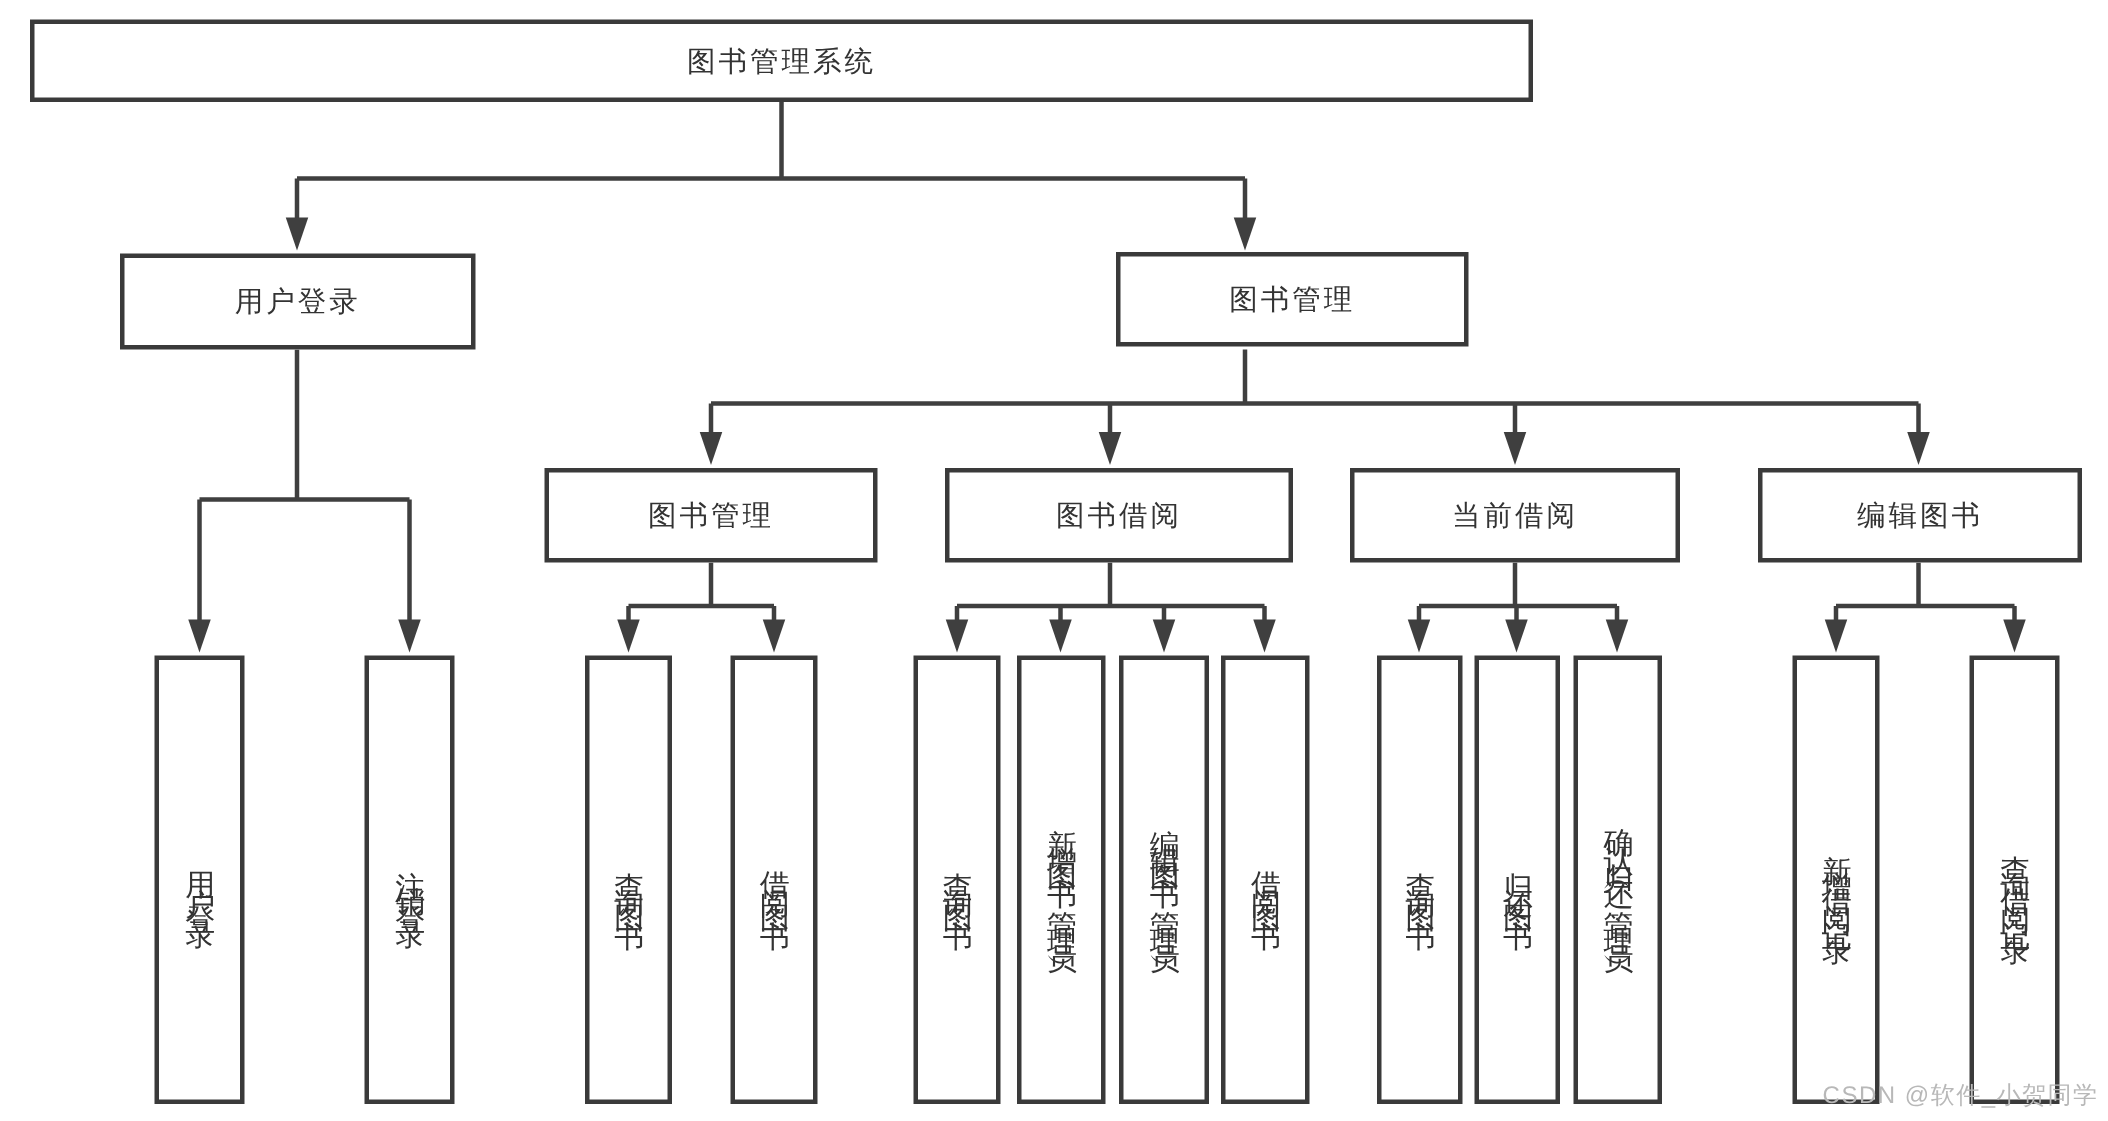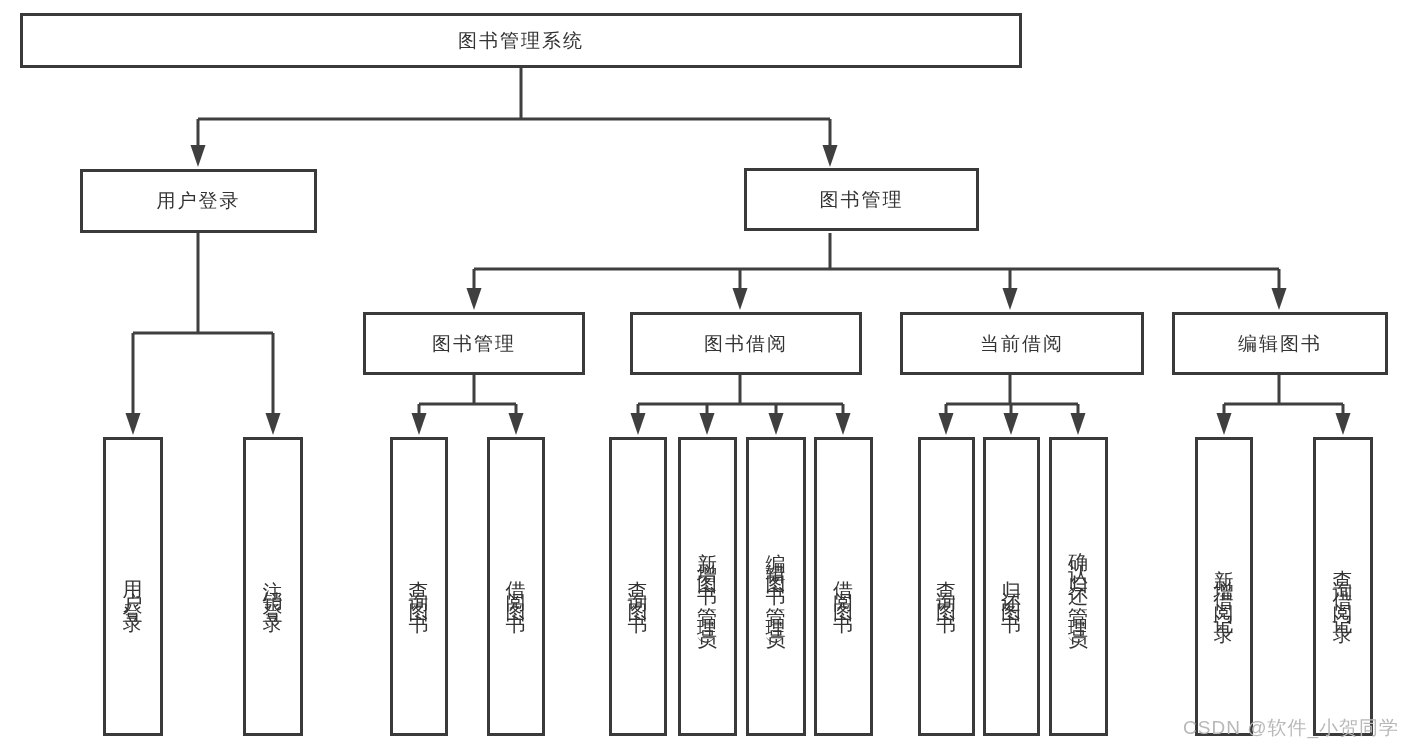--- a/index.html
+++ b/index.html
@@ -24,21 +24,21 @@
   .box .hlabel{
     font-size:19px;letter-spacing:2px;color:var(--text);white-space:nowrap;
   }
   .box .vtext{
     writing-mode:vertical-lr;text-orientation:mixed;
     font-size:20px;letter-spacing:11px;color:var(--text);
     line-height:1;white-space:nowrap;
   }
   .watermark{
     position:absolute;right:6px;bottom:6px;z-index:5;
-    font-size:19px;color:var(--watermark);letter-spacing:1px;white-space:nowrap;
+    font-size:16px;color:var(--watermark);letter-spacing:1px;white-space:nowrap;
   }
 </style>
 </head>
 <body>
 
 <div class="canvas">
 
   <svg class="connectors" width="1405" height="747" viewBox="0 0 1405 747">
 
     <path class="shaft" d="M521 68 V119 M198 119 H830 M198 119 V150 M830 119 V150"></path>
@@ -88,21 +88,21 @@
   <div class="box" style="left:744px;top:168px;width:235px;height:63px">
     <span class="hlabel">图书管理</span>
   </div>
 
   <div class="box" style="left:363px;top:312px;width:222px;height:63px">
     <span class="hlabel">图书管理</span>
   </div>
   <div class="box" style="left:630px;top:312px;width:232px;height:63px">
     <span class="hlabel">图书借阅</span>
   </div>
-  <div class="box" style="left:900px;top:312px;width:244px;height:63px">
+  <div class="box" style="left:900px;top:312px;width:220px;height:63px">
     <span class="hlabel">当前借阅</span>
   </div>
   <div class="box" style="left:1172px;top:312px;width:216px;height:63px">
     <span class="hlabel">编辑图书</span>
   </div>
 
   <div class="box" style="left:103px;top:437px;width:60px;height:299px">
     <span class="vtext">用户登录</span>
   </div>
   <div class="box" style="left:243px;top:437px;width:60px;height:299px">

